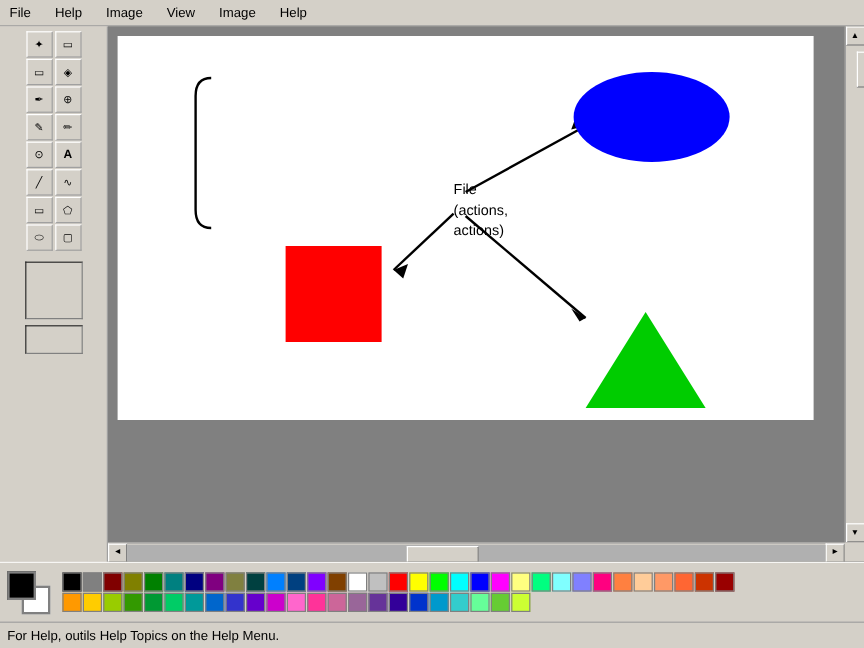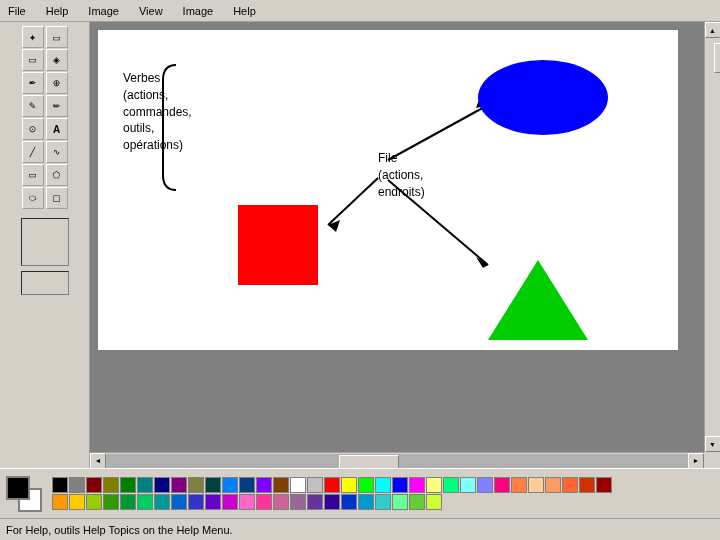--- a/index.html
+++ b/index.html
@@ -389,32 +389,25 @@
           <line x1="290" y1="130" x2="390" y2="75" stroke="black" stroke-width="2"></line>
           <polygon points="390,75 378,78 382,67" fill="black"></polygon>
 
           <line x1="290" y1="150" x2="390" y2="235" stroke="black" stroke-width="2"></line>
           <polygon points="390,235 378,227 385,238" fill="black"></polygon>
 
           <line x1="280" y1="148" x2="230" y2="195" stroke="black" stroke-width="2"></line>
           <polygon points="230,195 242,190 238,202" fill="black"></polygon>
         </svg>
 
-        <div class="label-verbes">
-          <span>Verbes</span><br>
-          <span>(actions,</span><br>
-          <span>commandes,</span><br>
-          <span>outils,</span><br>
-          <span>opérations)</span>
-        </div>
 
         <div class="label-noms">
           <span>File</span><br>
           <span>(actions,</span><br>
-          <span>endroits)</span>
+          <span>actions)</span>
         </div>
 
         <div class="red-square"></div>
 
         <div class="blue-ellipse"></div>
 
         <div class="green-triangle"></div>
 
       </div>
     </div>

